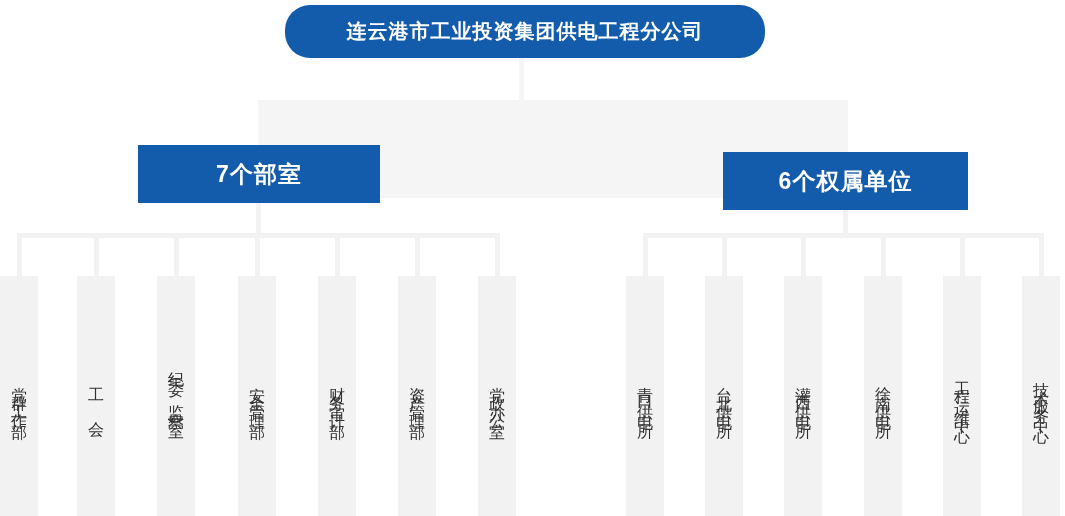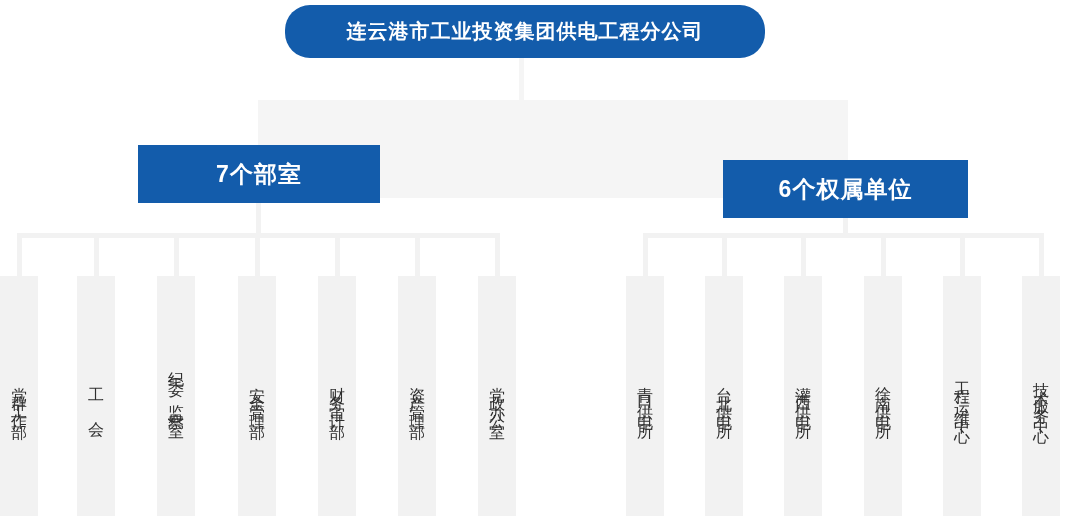--- a/index.html
+++ b/index.html
@@ -21,21 +21,21 @@
     font-weight: bold;
     z-index: 3;
     text-align: center;
   }
   .root-node {
     left: 285px; top: 5px; width: 480px; height: 53px;
     font-size: 20px; letter-spacing: 1px; border-radius: 25px;
   }
   .branch-node { font-size: 23px; letter-spacing: 1px; }
   .branch-left  { left: 138px; top: 145px; width: 242px; height: 58px; }
-  .branch-right { left: 723px; top: 160px; width: 245px; height: 58px; }
+  .branch-right { left: 723px; top: 152px; width: 245px; height: 58px; }
   .band {
     position: absolute;
     left: 258px; top: 100px; width: 590px; height: 98px;
     background: #F5F5F5;
     z-index: 1;
   }
   .conn { position: absolute; background: #F2F2F2; z-index: 2; }
   .conn-root { left: 519px; top: 58px; width: 5px; height: 43px; background: #F5F5F5; }
   .conn-drop-left  { left: 256px; top: 203px; width: 5px; height: 31px; }
   .conn-drop-right { left: 843px; top: 203px; width: 5px; height: 31px; }

